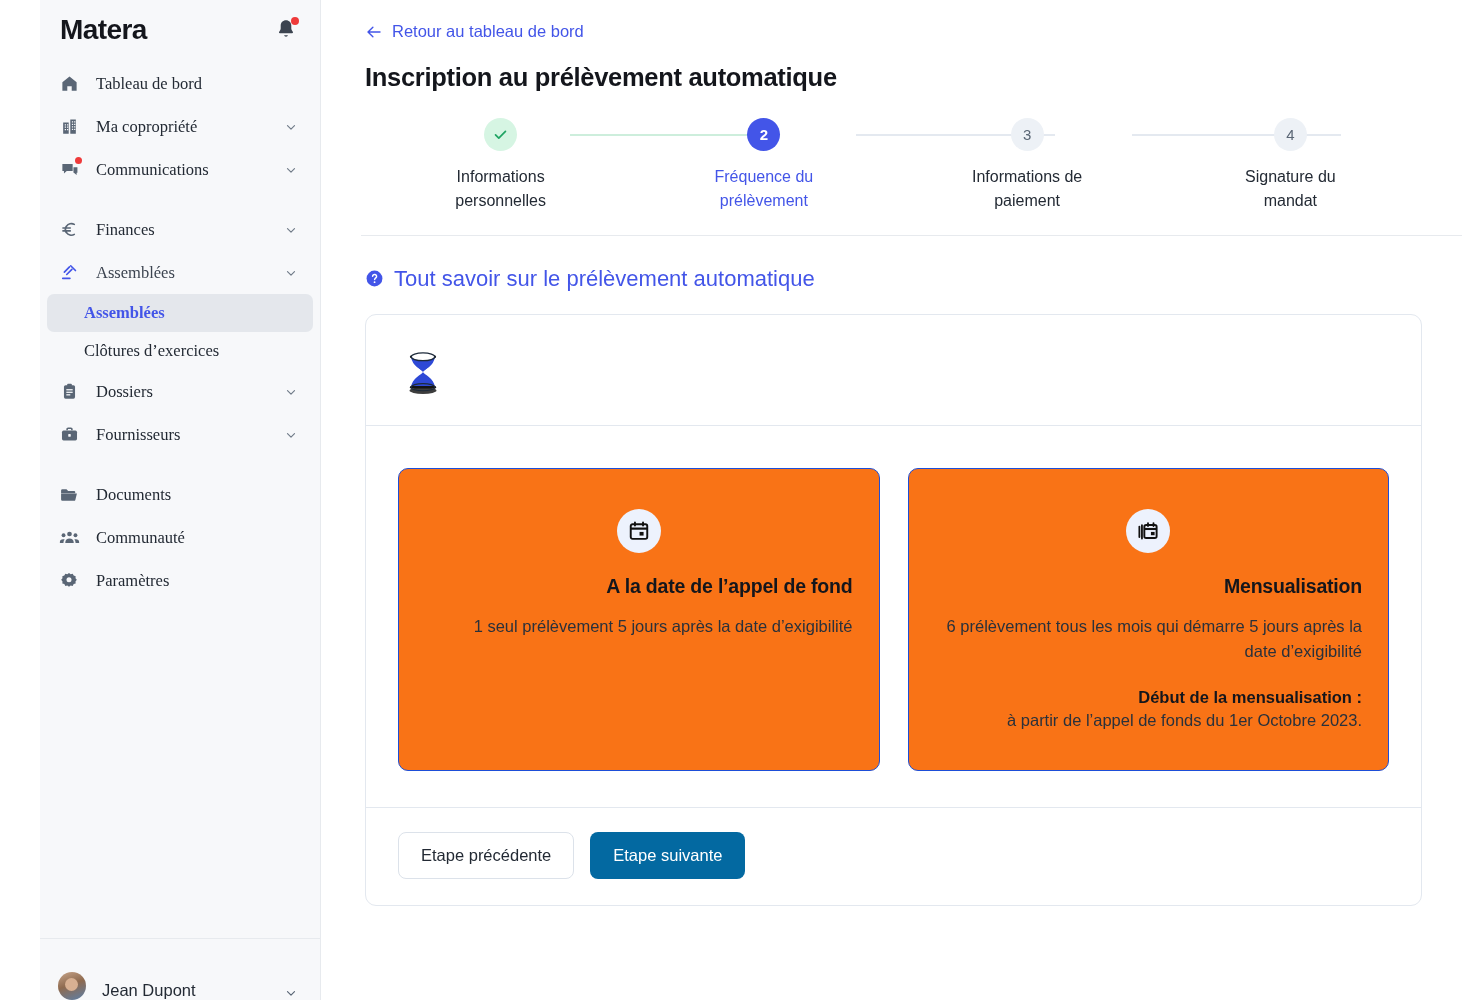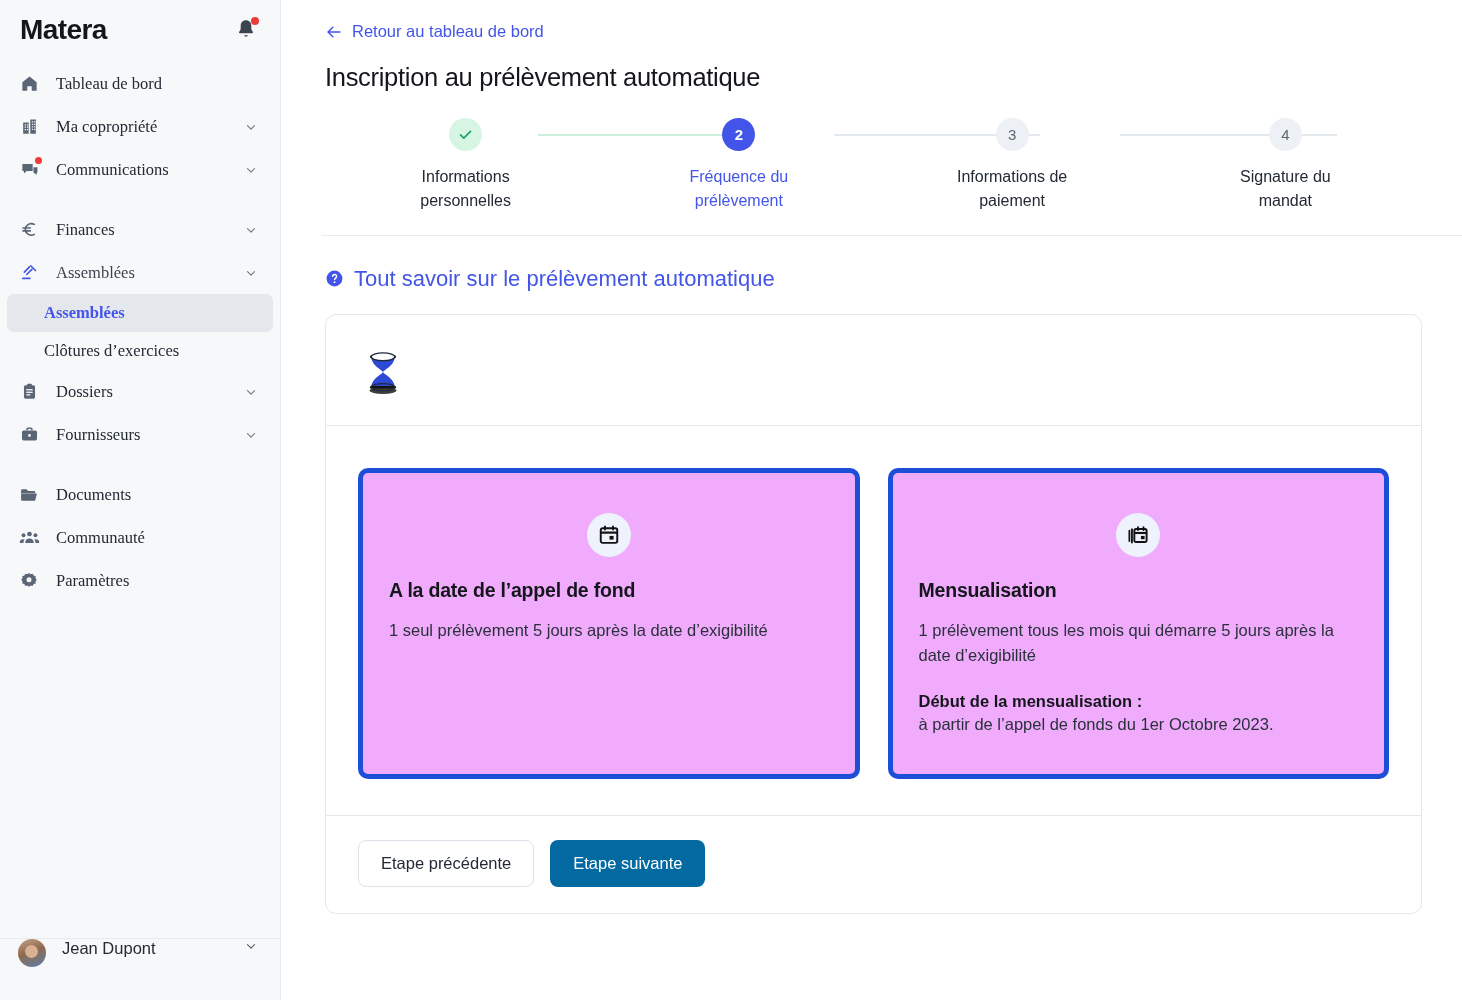--- a/index.html
+++ b/index.html
@@ -3,21 +3,21 @@
 <meta charset="utf-8">
 <style>
   * { box-sizing: border-box; margin: 0; padding: 0; }
   html, body {
     width: 1462px; height: 1000px;
     font-family: "Liberation Sans", sans-serif;
     background: #ffffff;
     overflow: hidden;
     -webkit-font-smoothing: antialiased;
   }
-  .app { display: flex; width: 1462px; height: 1000px; }
+  .app { display: flex; width: 1462px; height: 1000px; padding-left: 40px; }
 
   
   .sidebar {
     width: 281px; height: 1000px;
     background: #F7F8FA;
     border-right: 1px solid #E7EAEE;
     display: flex; flex-direction: column;
     position: relative; flex: 0 0 281px;
   }
   .brand-row {
@@ -58,21 +58,21 @@
   }
   .sub-item.active { background: #E4E7EC; color: #4355E8; font-weight: bold; }
 
   .red-badge {
     position: absolute; right: -2px; top: -2px;
     width: 7px; height: 7px; border-radius: 50%; background: #EF3A3A;
   }
 
   .user-row {
     border-top: 1px solid #E7EAEE;
-    height: 62px; display: flex; align-items: flex-start;
+    height: 62px; display: flex; align-items: flex-end;
     padding: 0 22px 0 18px; cursor: pointer;
   }
   .avatar {
     width: 28px; height: 28px; border-radius: 50%;
     background: linear-gradient(160deg,#c8a58a 0%,#8e6a4f 45%,#5c7fa8 100%);
     flex: 0 0 28px; overflow: hidden; position: relative;
   }
   .avatar::after {
     content: ""; position: absolute; left: 7px; top: 6px;
     width: 13px; height: 13px; border-radius: 50%; background: #d8b092;
@@ -80,21 +80,21 @@
   .user-name { margin-left: 16px; font-size: 16.5px; color: #232A34; flex: 1 1 auto; }
 
   
   .main { flex: 1 1 auto; height: 1000px; background: #fff; overflow: hidden; }
   .top-area { padding: 22px 40px 0 44px; }
   .back-link {
     display: inline-flex; align-items: center; gap: 9px;
     color: #4355E8; font-size: 16.5px; cursor: pointer; text-decoration: none;
   }
   .page-title {
-    margin-top: 18px; font-size: 25.5px; font-weight: normal; color: #14161C;
+    margin-top: 18px; font-size: 25.5px; font-weight: bold; color: #14161C;
     letter-spacing: -0.3px;
   }
 
   
   .stepper {
     margin-top: 26px; display: flex; padding: 0 12px 0 8px;
     position: relative; padding-bottom: 22px;
     border-bottom: 1px solid #E7EAEE;
     margin-left: -4px; margin-right: -40px; padding-right: 40px;
   }
@@ -131,23 +131,23 @@
     border: 1px solid #E3E8EF; border-radius: 11px; background: #fff;
   }
   .card-head { display: flex; align-items: flex-start; gap: 24px; padding: 28px 32px 26px 30px; }
   .hourglass { width: 54px; height: 54px; flex: 0 0 54px; margin-top: 2px; }
   .card-head-title { font-size: 19.5px; font-weight: bold; color: #14161C; letter-spacing: -0.2px; }
   .card-head-sub { margin-top: 9px; font-size: 16.5px; color: #3C4450; }
   .divider { height: 1px; background: #E3E8EF; }
 
   .options { display: flex; gap: 28px; padding: 42px 32px 36px 32px; }
   .option {
-    flex: 1 1 0; border: 5px solid #1d4ed8; border-radius: 10px;
-    padding: 40px 26px 40px 26px; text-align: left; cursor: pointer;
-    background: #f0abfc;
+    flex: 1 1 0; border: 1px solid #1d4ed8; border-radius: 10px;
+    padding: 40px 26px 40px 26px; text-align: right; cursor: pointer;
+    background: #f97316;
   }
   .option-icon {
     width: 44px; height: 44px; border-radius: 50%; background: #EDF2FD;
     display: flex; align-items: center; justify-content: center;
     margin: 0 auto 22px auto;
   }
   .option-title { font-size: 19.5px; font-weight: bold; color: #14161C; letter-spacing: -0.2px; }
   .option-desc { margin-top: 16px; font-size: 16.5px; line-height: 25px; color: #2A313B; }
   .option-sub-title { margin-top: 24px; font-size: 16.5px; font-weight: bold; color: #14161C; }
   .option-sub-desc { margin-top: 4px; font-size: 16.5px; color: #2A313B; }
@@ -442,21 +442,21 @@
           <div class="option-icon">
             <svg width="22" height="22" viewBox="0 0 24 24">
               <path d="M2.6 7.2v11.4M5.4 5.6v14.6" stroke="#111" stroke-width="2" stroke-linecap="round"></path>
               <rect x="8" y="5.4" width="13.4" height="14.2" rx="2" fill="none" stroke="#111" stroke-width="2.1"></rect>
               <path d="M8 9.8h13.4" stroke="#111" stroke-width="2.3"></path>
               <path d="M12 3.4v3.2M18 3.4v3.2" stroke="#111" stroke-width="2" stroke-linecap="round"></path>
               <rect x="15.2" y="13" width="4" height="3.6" fill="#111"></rect>
             </svg>
           </div>
           <div class="option-title">Mensualisation</div>
-          <div class="option-desc">1 prélèvement tous les mois qui démarre 5 jours après la date d’exigibilité</div>
+          <div class="option-desc">6 prélèvement tous les mois qui démarre 5 jours après la date d’exigibilité</div>
           <div class="option-sub-title">Début de la mensualisation :</div>
           <div class="option-sub-desc">à partir de l’appel de fonds du 1er Octobre 2023.</div>
         </div>
       </div>
 
       <div class="divider"></div>
 
       <div class="card-foot">
         <button class="btn btn-secondary">Etape précédente</button>
         <button class="btn btn-primary">Etape suivante</button>

